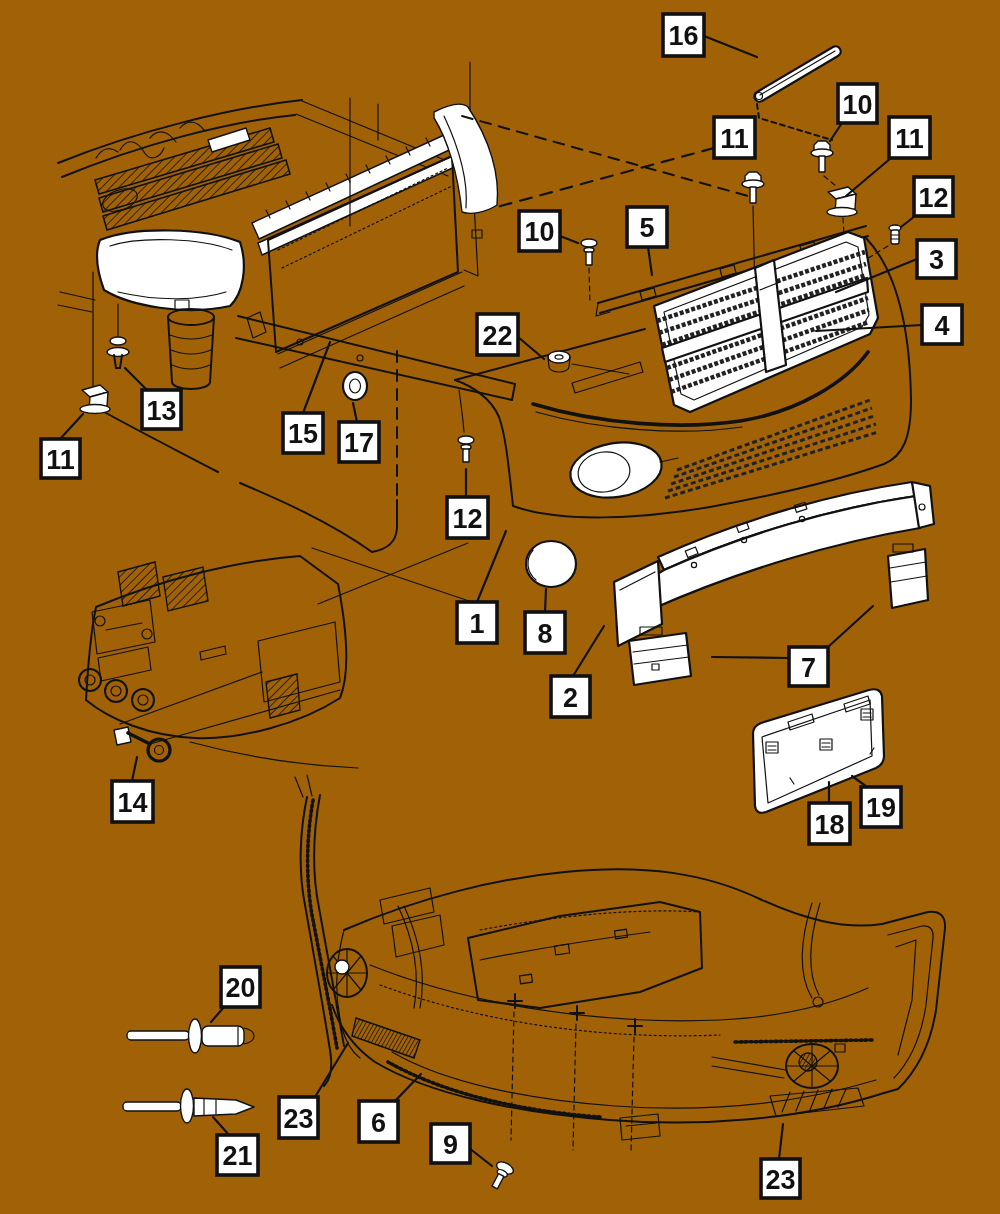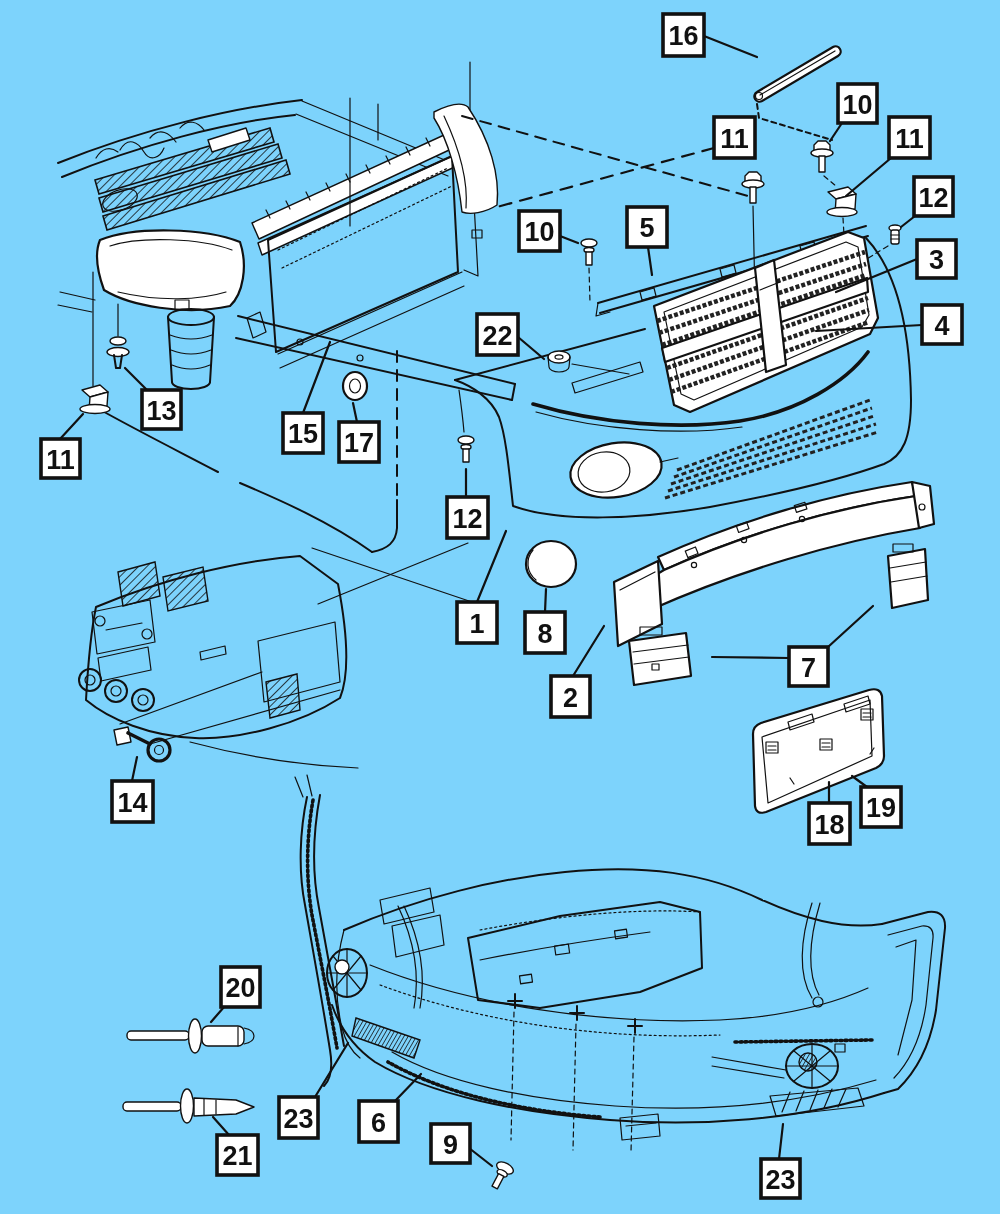--- a/index.html
+++ b/index.html
@@ -1,16 +1,16 @@
 <!DOCTYPE html>
 <html><head>
 <meta charset="utf-8">
 <style>
   html,body{margin:0;padding:0;background:#ffffff;}
-  .stage{position:relative;width:1000px;height:1214px;background:#7dd3fc;overflow:hidden;
+  .stage{position:relative;width:1000px;height:1214px;background:#a16207;overflow:hidden;
          font-family:"Liberation Sans",sans-serif;}
   svg{display:block;}
   
   .ln      {fill:none;stroke:#111;stroke-width:2;stroke-linecap:round;stroke-linejoin:round;}
   .ln-thin {fill:none;stroke:#111;stroke-width:1.2;stroke-linecap:round;stroke-linejoin:round;}
   .ln-thick{fill:none;stroke:#111;stroke-width:3.6;stroke-linecap:round;stroke-linejoin:round;}
   .face    {fill:#fff;stroke:#111;stroke-width:2.2;stroke-linejoin:round;}
   .face-thin{fill:#fff;stroke:#111;stroke-width:1.4;stroke-linejoin:round;}
   .dash    {stroke-dasharray:11 8;}
   .dash-s  {stroke-dasharray:5 4;}

